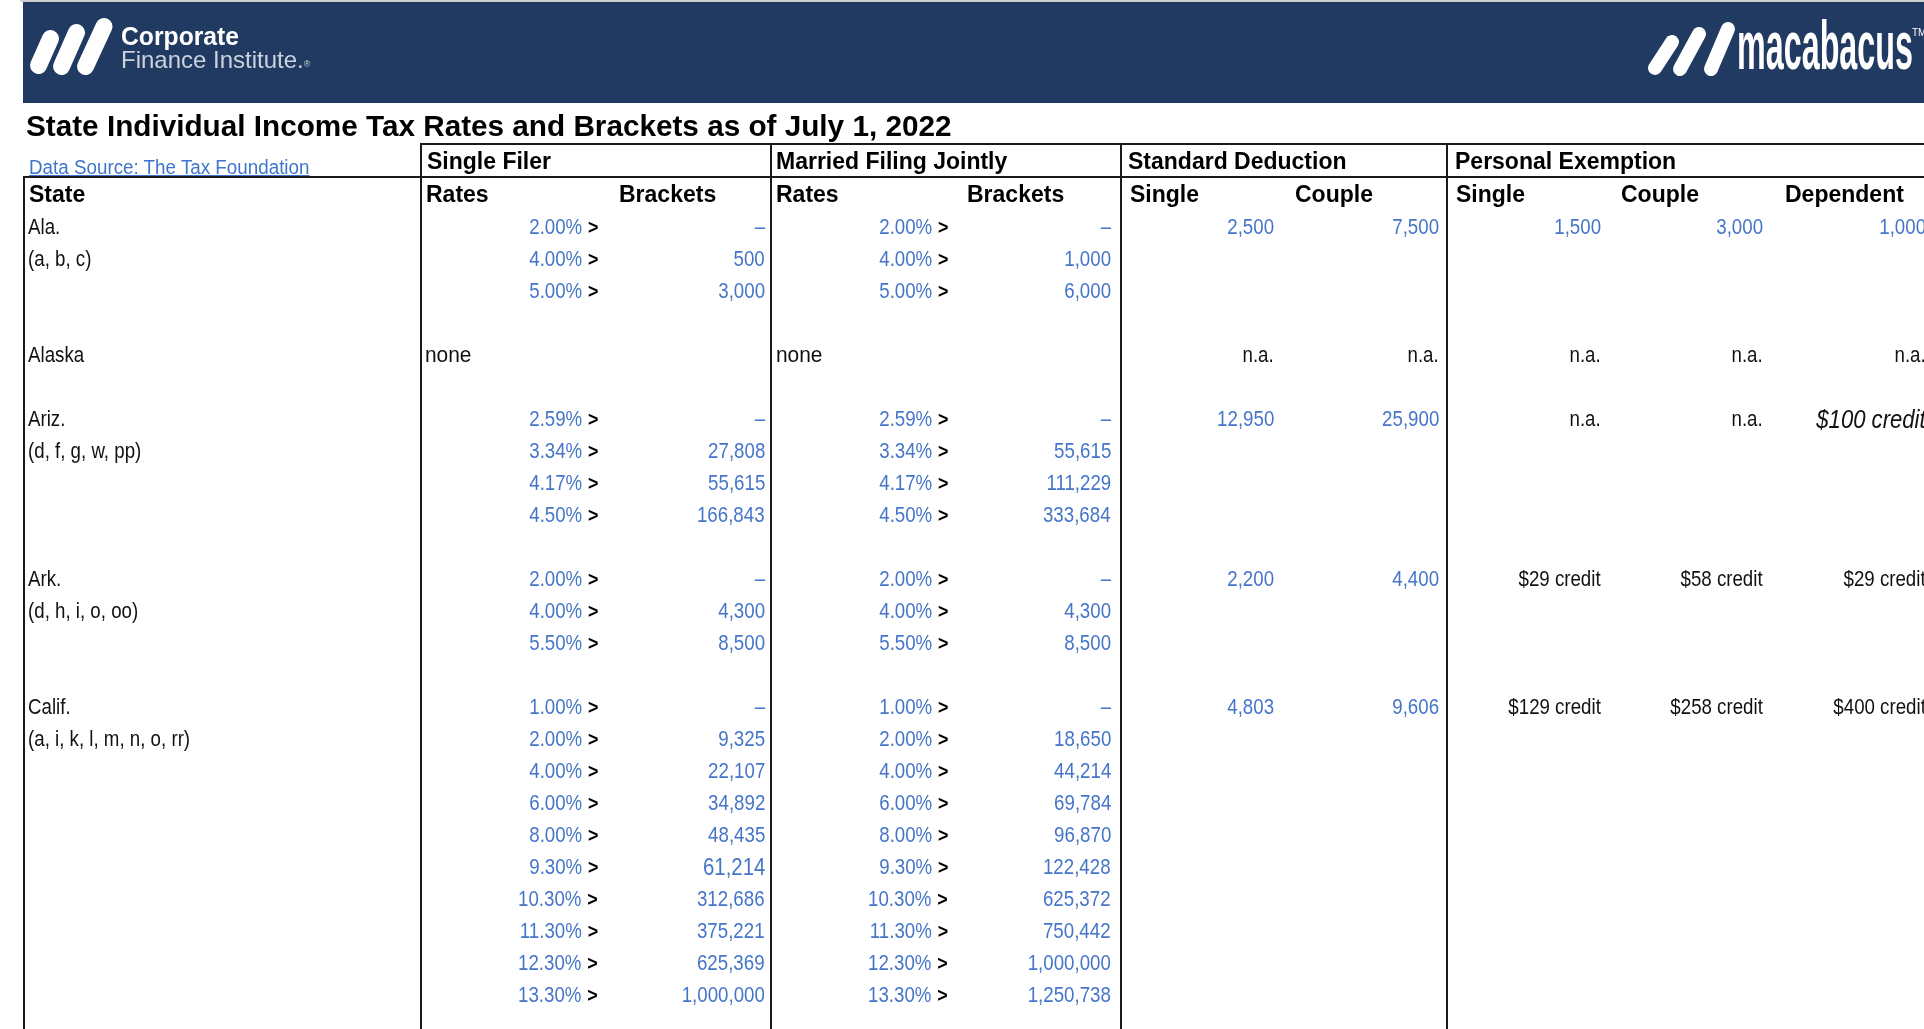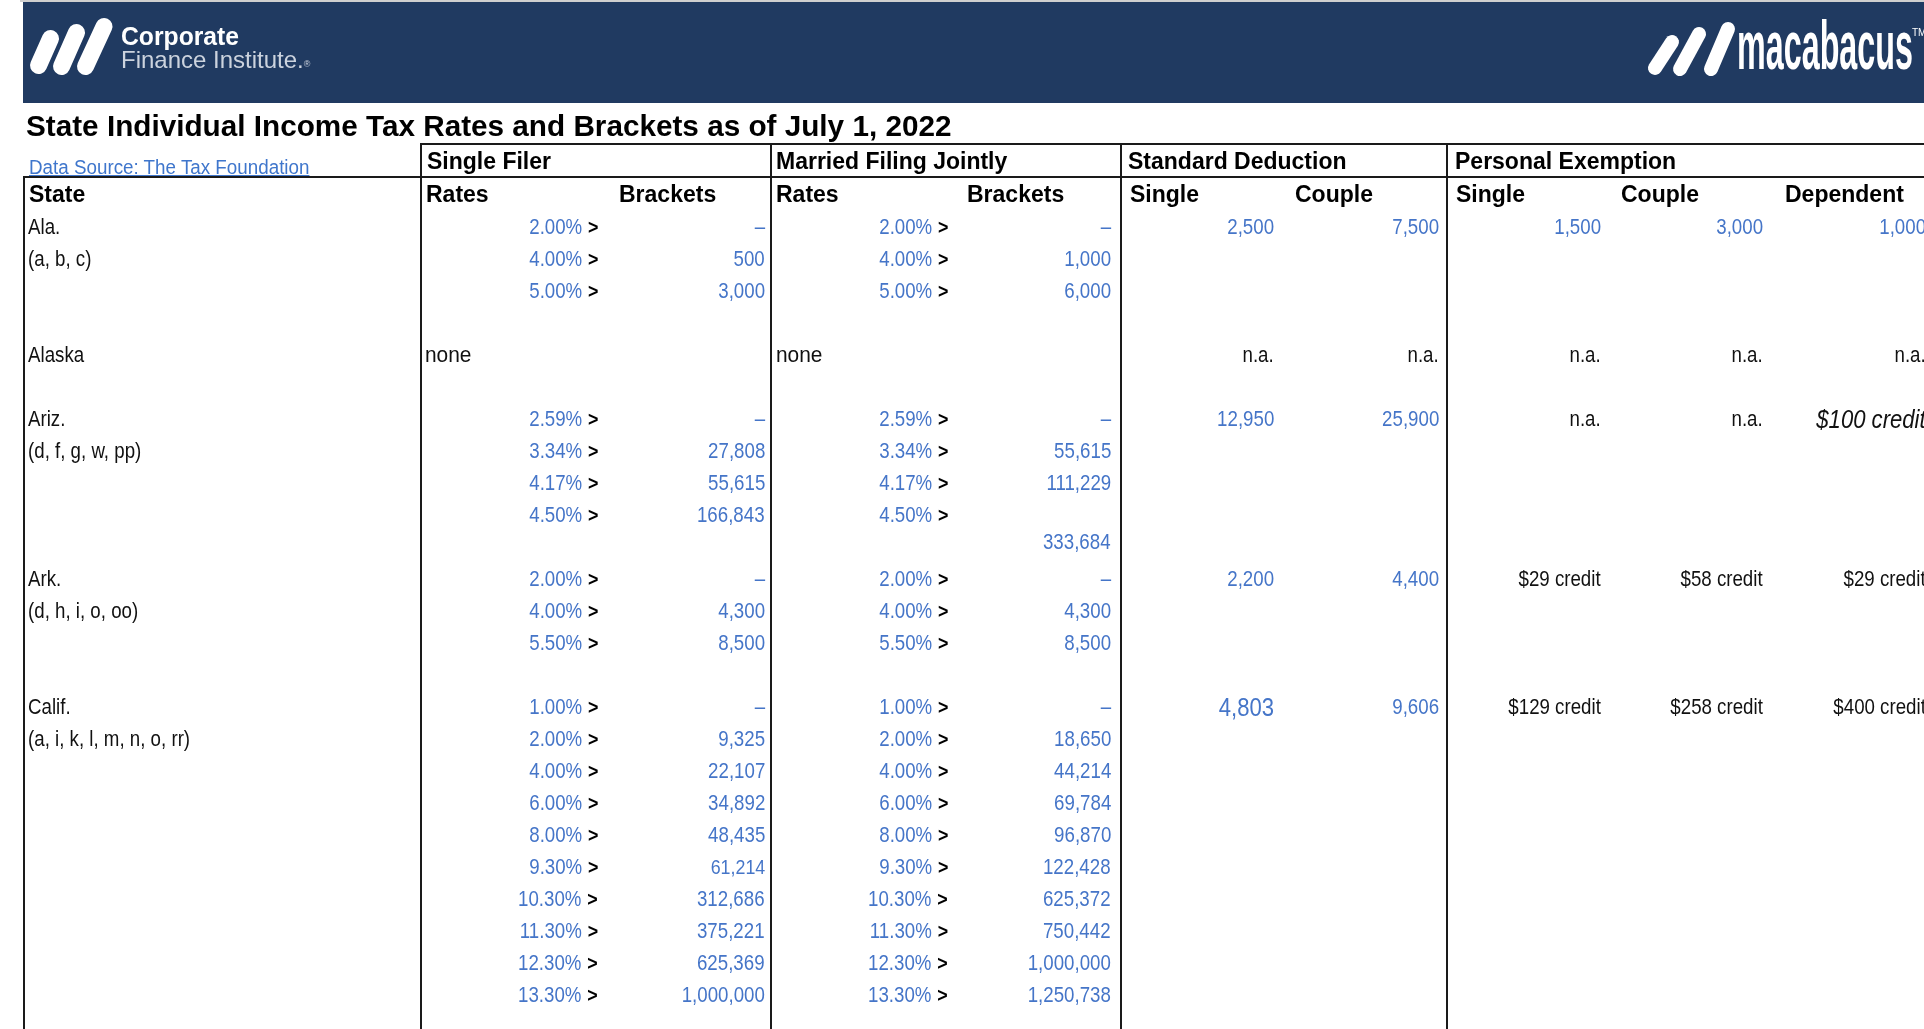--- a/index.html
+++ b/index.html
@@ -91,21 +91,21 @@
 <div class="cell rt " style="left:508px;top:435px;width:420px;height:32px;line-height:32px;font-size:22px;"><span class="sq sqr" style="transform:scaleX(0.85);"><span class="blue">3.34%</span><span class="gt">&nbsp;&gt;</span></span></div>
 <div class="cell rt " style="left:325px;top:435px;width:420px;height:32px;line-height:32px;font-size:22px;"><span class="sq sqr" style="transform:scaleX(0.85);"><span class="blue">27,808</span></span></div>
 <div class="cell rt " style="left:671px;top:435px;width:420px;height:32px;line-height:32px;font-size:22px;"><span class="sq sqr" style="transform:scaleX(0.85);"><span class="blue">55,615</span></span></div>
 <div class="cell rt " style="left:158px;top:467px;width:420px;height:32px;line-height:32px;font-size:22px;"><span class="sq sqr" style="transform:scaleX(0.85);"><span class="blue">4.17%</span><span class="gt">&nbsp;&gt;</span></span></div>
 <div class="cell rt " style="left:508px;top:467px;width:420px;height:32px;line-height:32px;font-size:22px;"><span class="sq sqr" style="transform:scaleX(0.85);"><span class="blue">4.17%</span><span class="gt">&nbsp;&gt;</span></span></div>
 <div class="cell rt " style="left:325px;top:467px;width:420px;height:32px;line-height:32px;font-size:22px;"><span class="sq sqr" style="transform:scaleX(0.85);"><span class="blue">55,615</span></span></div>
 <div class="cell rt " style="left:671px;top:467px;width:420px;height:32px;line-height:32px;font-size:22px;"><span class="sq sqr" style="transform:scaleX(0.85);"><span class="blue">111,229</span></span></div>
 <div class="cell rt " style="left:158px;top:499px;width:420px;height:32px;line-height:32px;font-size:22px;"><span class="sq sqr" style="transform:scaleX(0.85);"><span class="blue">4.50%</span><span class="gt">&nbsp;&gt;</span></span></div>
 <div class="cell rt " style="left:508px;top:499px;width:420px;height:32px;line-height:32px;font-size:22px;"><span class="sq sqr" style="transform:scaleX(0.85);"><span class="blue">4.50%</span><span class="gt">&nbsp;&gt;</span></span></div>
 <div class="cell rt " style="left:325px;top:499px;width:420px;height:32px;line-height:32px;font-size:22px;"><span class="sq sqr" style="transform:scaleX(0.85);"><span class="blue">166,843</span></span></div>
-<div class="cell rt " style="left:671px;top:526px;width:420px;height:32px;line-height:32px;font-size:22px;"><span class="sq sqr" style="transform:scaleX(0.85);"><span class="blue">333,684</span></span></div>
+<div class="cell rt " style="left:671px;top:499px;width:420px;height:32px;line-height:32px;font-size:22px;"><span class="sq sqr" style="transform:scaleX(0.85);"><span class="blue">333,684</span></span></div>
 <div class="cell rt " style="left:158px;top:563px;width:420px;height:32px;line-height:32px;font-size:22px;"><span class="sq sqr" style="transform:scaleX(0.85);"><span class="blue">2.00%</span><span class="gt">&nbsp;&gt;</span></span></div>
 <div class="cell rt " style="left:508px;top:563px;width:420px;height:32px;line-height:32px;font-size:22px;"><span class="sq sqr" style="transform:scaleX(0.85);"><span class="blue">2.00%</span><span class="gt">&nbsp;&gt;</span></span></div>
 <div class="cell rt " style="left:325px;top:563px;width:420px;height:32px;line-height:32px;font-size:22px;"><span class="sq sqr" style="transform:scaleX(0.85);"><span class="blue">–</span></span></div>
 <div class="cell rt " style="left:671px;top:563px;width:420px;height:32px;line-height:32px;font-size:22px;"><span class="sq sqr" style="transform:scaleX(0.85);"><span class="blue">–</span></span></div>
 <div class="cell rt " style="left:158px;top:595px;width:420px;height:32px;line-height:32px;font-size:22px;"><span class="sq sqr" style="transform:scaleX(0.85);"><span class="blue">4.00%</span><span class="gt">&nbsp;&gt;</span></span></div>
 <div class="cell rt " style="left:508px;top:595px;width:420px;height:32px;line-height:32px;font-size:22px;"><span class="sq sqr" style="transform:scaleX(0.85);"><span class="blue">4.00%</span><span class="gt">&nbsp;&gt;</span></span></div>
 <div class="cell rt " style="left:325px;top:595px;width:420px;height:32px;line-height:32px;font-size:22px;"><span class="sq sqr" style="transform:scaleX(0.85);"><span class="blue">4,300</span></span></div>
 <div class="cell rt " style="left:671px;top:595px;width:420px;height:32px;line-height:32px;font-size:22px;"><span class="sq sqr" style="transform:scaleX(0.85);"><span class="blue">4,300</span></span></div>
 <div class="cell rt " style="left:158px;top:627px;width:420px;height:32px;line-height:32px;font-size:22px;"><span class="sq sqr" style="transform:scaleX(0.85);"><span class="blue">5.50%</span><span class="gt">&nbsp;&gt;</span></span></div>
 <div class="cell rt " style="left:508px;top:627px;width:420px;height:32px;line-height:32px;font-size:22px;"><span class="sq sqr" style="transform:scaleX(0.85);"><span class="blue">5.50%</span><span class="gt">&nbsp;&gt;</span></span></div>
@@ -126,21 +126,21 @@
 <div class="cell rt " style="left:158px;top:787px;width:420px;height:32px;line-height:32px;font-size:22px;"><span class="sq sqr" style="transform:scaleX(0.85);"><span class="blue">6.00%</span><span class="gt">&nbsp;&gt;</span></span></div>
 <div class="cell rt " style="left:508px;top:787px;width:420px;height:32px;line-height:32px;font-size:22px;"><span class="sq sqr" style="transform:scaleX(0.85);"><span class="blue">6.00%</span><span class="gt">&nbsp;&gt;</span></span></div>
 <div class="cell rt " style="left:325px;top:787px;width:420px;height:32px;line-height:32px;font-size:22px;"><span class="sq sqr" style="transform:scaleX(0.85);"><span class="blue">34,892</span></span></div>
 <div class="cell rt " style="left:671px;top:787px;width:420px;height:32px;line-height:32px;font-size:22px;"><span class="sq sqr" style="transform:scaleX(0.85);"><span class="blue">69,784</span></span></div>
 <div class="cell rt " style="left:158px;top:819px;width:420px;height:32px;line-height:32px;font-size:22px;"><span class="sq sqr" style="transform:scaleX(0.85);"><span class="blue">8.00%</span><span class="gt">&nbsp;&gt;</span></span></div>
 <div class="cell rt " style="left:508px;top:819px;width:420px;height:32px;line-height:32px;font-size:22px;"><span class="sq sqr" style="transform:scaleX(0.85);"><span class="blue">8.00%</span><span class="gt">&nbsp;&gt;</span></span></div>
 <div class="cell rt " style="left:325px;top:819px;width:420px;height:32px;line-height:32px;font-size:22px;"><span class="sq sqr" style="transform:scaleX(0.85);"><span class="blue">48,435</span></span></div>
 <div class="cell rt " style="left:671px;top:819px;width:420px;height:32px;line-height:32px;font-size:22px;"><span class="sq sqr" style="transform:scaleX(0.85);"><span class="blue">96,870</span></span></div>
 <div class="cell rt " style="left:158px;top:851px;width:420px;height:32px;line-height:32px;font-size:22px;"><span class="sq sqr" style="transform:scaleX(0.85);"><span class="blue">9.30%</span><span class="gt">&nbsp;&gt;</span></span></div>
 <div class="cell rt " style="left:508px;top:851px;width:420px;height:32px;line-height:32px;font-size:22px;"><span class="sq sqr" style="transform:scaleX(0.85);"><span class="blue">9.30%</span><span class="gt">&nbsp;&gt;</span></span></div>
-<div class="cell rt " style="left:325px;top:851px;width:420px;height:32px;line-height:32px;font-size:21px;"><span class="sq sqr" style="transform:scaleX(0.85);"><span class="blue">61,214</span></span></div>
+<div class="cell rt " style="left:325px;top:851px;width:420px;height:32px;line-height:32px;font-size:24px;"><span class="sq sqr" style="transform:scaleX(0.85);"><span class="blue">61,214</span></span></div>
 <div class="cell rt " style="left:671px;top:851px;width:420px;height:32px;line-height:32px;font-size:22px;"><span class="sq sqr" style="transform:scaleX(0.85);"><span class="blue">122,428</span></span></div>
 <div class="cell rt " style="left:158px;top:883px;width:420px;height:32px;line-height:32px;font-size:22px;"><span class="sq sqr" style="transform:scaleX(0.85);"><span class="blue">10.30%</span><span class="gt">&nbsp;&gt;</span></span></div>
 <div class="cell rt " style="left:508px;top:883px;width:420px;height:32px;line-height:32px;font-size:22px;"><span class="sq sqr" style="transform:scaleX(0.85);"><span class="blue">10.30%</span><span class="gt">&nbsp;&gt;</span></span></div>
 <div class="cell rt " style="left:325px;top:883px;width:420px;height:32px;line-height:32px;font-size:22px;"><span class="sq sqr" style="transform:scaleX(0.85);"><span class="blue">312,686</span></span></div>
 <div class="cell rt " style="left:671px;top:883px;width:420px;height:32px;line-height:32px;font-size:22px;"><span class="sq sqr" style="transform:scaleX(0.85);"><span class="blue">625,372</span></span></div>
 <div class="cell rt " style="left:158px;top:915px;width:420px;height:32px;line-height:32px;font-size:22px;"><span class="sq sqr" style="transform:scaleX(0.85);"><span class="blue">11.30%</span><span class="gt">&nbsp;&gt;</span></span></div>
 <div class="cell rt " style="left:508px;top:915px;width:420px;height:32px;line-height:32px;font-size:22px;"><span class="sq sqr" style="transform:scaleX(0.85);"><span class="blue">11.30%</span><span class="gt">&nbsp;&gt;</span></span></div>
 <div class="cell rt " style="left:325px;top:915px;width:420px;height:32px;line-height:32px;font-size:22px;"><span class="sq sqr" style="transform:scaleX(0.85);"><span class="blue">375,221</span></span></div>
 <div class="cell rt " style="left:671px;top:915px;width:420px;height:32px;line-height:32px;font-size:22px;"><span class="sq sqr" style="transform:scaleX(0.85);"><span class="blue">750,442</span></span></div>
 <div class="cell rt " style="left:158px;top:947px;width:420px;height:32px;line-height:32px;font-size:22px;"><span class="sq sqr" style="transform:scaleX(0.85);"><span class="blue">12.30%</span><span class="gt">&nbsp;&gt;</span></span></div>
@@ -148,21 +148,21 @@
 <div class="cell rt " style="left:325px;top:947px;width:420px;height:32px;line-height:32px;font-size:22px;"><span class="sq sqr" style="transform:scaleX(0.85);"><span class="blue">625,369</span></span></div>
 <div class="cell rt " style="left:671px;top:947px;width:420px;height:32px;line-height:32px;font-size:22px;"><span class="sq sqr" style="transform:scaleX(0.85);"><span class="blue">1,000,000</span></span></div>
 <div class="cell rt " style="left:158px;top:979px;width:420px;height:32px;line-height:32px;font-size:22px;"><span class="sq sqr" style="transform:scaleX(0.85);"><span class="blue">13.30%</span><span class="gt">&nbsp;&gt;</span></span></div>
 <div class="cell rt " style="left:508px;top:979px;width:420px;height:32px;line-height:32px;font-size:22px;"><span class="sq sqr" style="transform:scaleX(0.85);"><span class="blue">13.30%</span><span class="gt">&nbsp;&gt;</span></span></div>
 <div class="cell rt " style="left:325px;top:979px;width:420px;height:32px;line-height:32px;font-size:22px;"><span class="sq sqr" style="transform:scaleX(0.85);"><span class="blue">1,000,000</span></span></div>
 <div class="cell rt " style="left:671px;top:979px;width:420px;height:32px;line-height:32px;font-size:22px;"><span class="sq sqr" style="transform:scaleX(0.85);"><span class="blue">1,250,738</span></span></div>
 <div class="cell rt " style="left:834px;top:211px;width:420px;height:32px;line-height:32px;font-size:22px;"><span class="sq sqr" style="transform:scaleX(0.85);"><span class="blue">2,500</span></span></div>
 <div class="cell rt " style="left:834px;top:339px;width:420px;height:32px;line-height:32px;font-size:22px;"><span class="sq sqr" style="transform:scaleX(0.85);"><span style="color:#111;">n.a.</span></span></div>
 <div class="cell rt " style="left:834px;top:403px;width:420px;height:32px;line-height:32px;font-size:22px;"><span class="sq sqr" style="transform:scaleX(0.85);"><span class="blue">12,950</span></span></div>
 <div class="cell rt " style="left:834px;top:563px;width:420px;height:32px;line-height:32px;font-size:22px;"><span class="sq sqr" style="transform:scaleX(0.85);"><span class="blue">2,200</span></span></div>
-<div class="cell rt " style="left:834px;top:691px;width:420px;height:32px;line-height:32px;font-size:26px;"><span class="sq sqr" style="transform:scaleX(0.85);"><span class="blue">4,803</span></span></div>
+<div class="cell rt " style="left:834px;top:691px;width:420px;height:32px;line-height:32px;font-size:22px;"><span class="sq sqr" style="transform:scaleX(0.85);"><span class="blue">4,803</span></span></div>
 <div class="cell rt " style="left:999px;top:211px;width:420px;height:32px;line-height:32px;font-size:22px;"><span class="sq sqr" style="transform:scaleX(0.85);"><span class="blue">7,500</span></span></div>
 <div class="cell rt " style="left:999px;top:339px;width:420px;height:32px;line-height:32px;font-size:22px;"><span class="sq sqr" style="transform:scaleX(0.85);"><span style="color:#111;">n.a.</span></span></div>
 <div class="cell rt " style="left:999px;top:403px;width:420px;height:32px;line-height:32px;font-size:22px;"><span class="sq sqr" style="transform:scaleX(0.85);"><span class="blue">25,900</span></span></div>
 <div class="cell rt " style="left:999px;top:563px;width:420px;height:32px;line-height:32px;font-size:22px;"><span class="sq sqr" style="transform:scaleX(0.85);"><span class="blue">4,400</span></span></div>
 <div class="cell rt " style="left:999px;top:691px;width:420px;height:32px;line-height:32px;font-size:22px;"><span class="sq sqr" style="transform:scaleX(0.85);"><span class="blue">9,606</span></span></div>
 <div class="cell rt " style="left:1161px;top:211px;width:420px;height:32px;line-height:32px;font-size:22px;"><span class="sq sqr" style="transform:scaleX(0.85);"><span class="blue">1,500</span></span></div>
 <div class="cell rt " style="left:1161px;top:339px;width:420px;height:32px;line-height:32px;font-size:22px;"><span class="sq sqr" style="transform:scaleX(0.85);"><span style="color:#111;">n.a.</span></span></div>
 <div class="cell rt " style="left:1161px;top:403px;width:420px;height:32px;line-height:32px;font-size:22px;"><span class="sq sqr" style="transform:scaleX(0.85);"><span style="color:#111;">n.a.</span></span></div>
 <div class="cell rt " style="left:1161px;top:563px;width:420px;height:32px;line-height:32px;font-size:22px;"><span class="sq sqr" style="transform:scaleX(0.85);"><span style="color:#111;">$29 credit</span></span></div>
 <div class="cell rt " style="left:1161px;top:691px;width:420px;height:32px;line-height:32px;font-size:22px;"><span class="sq sqr" style="transform:scaleX(0.85);"><span style="color:#111;">$129 credit</span></span></div>

